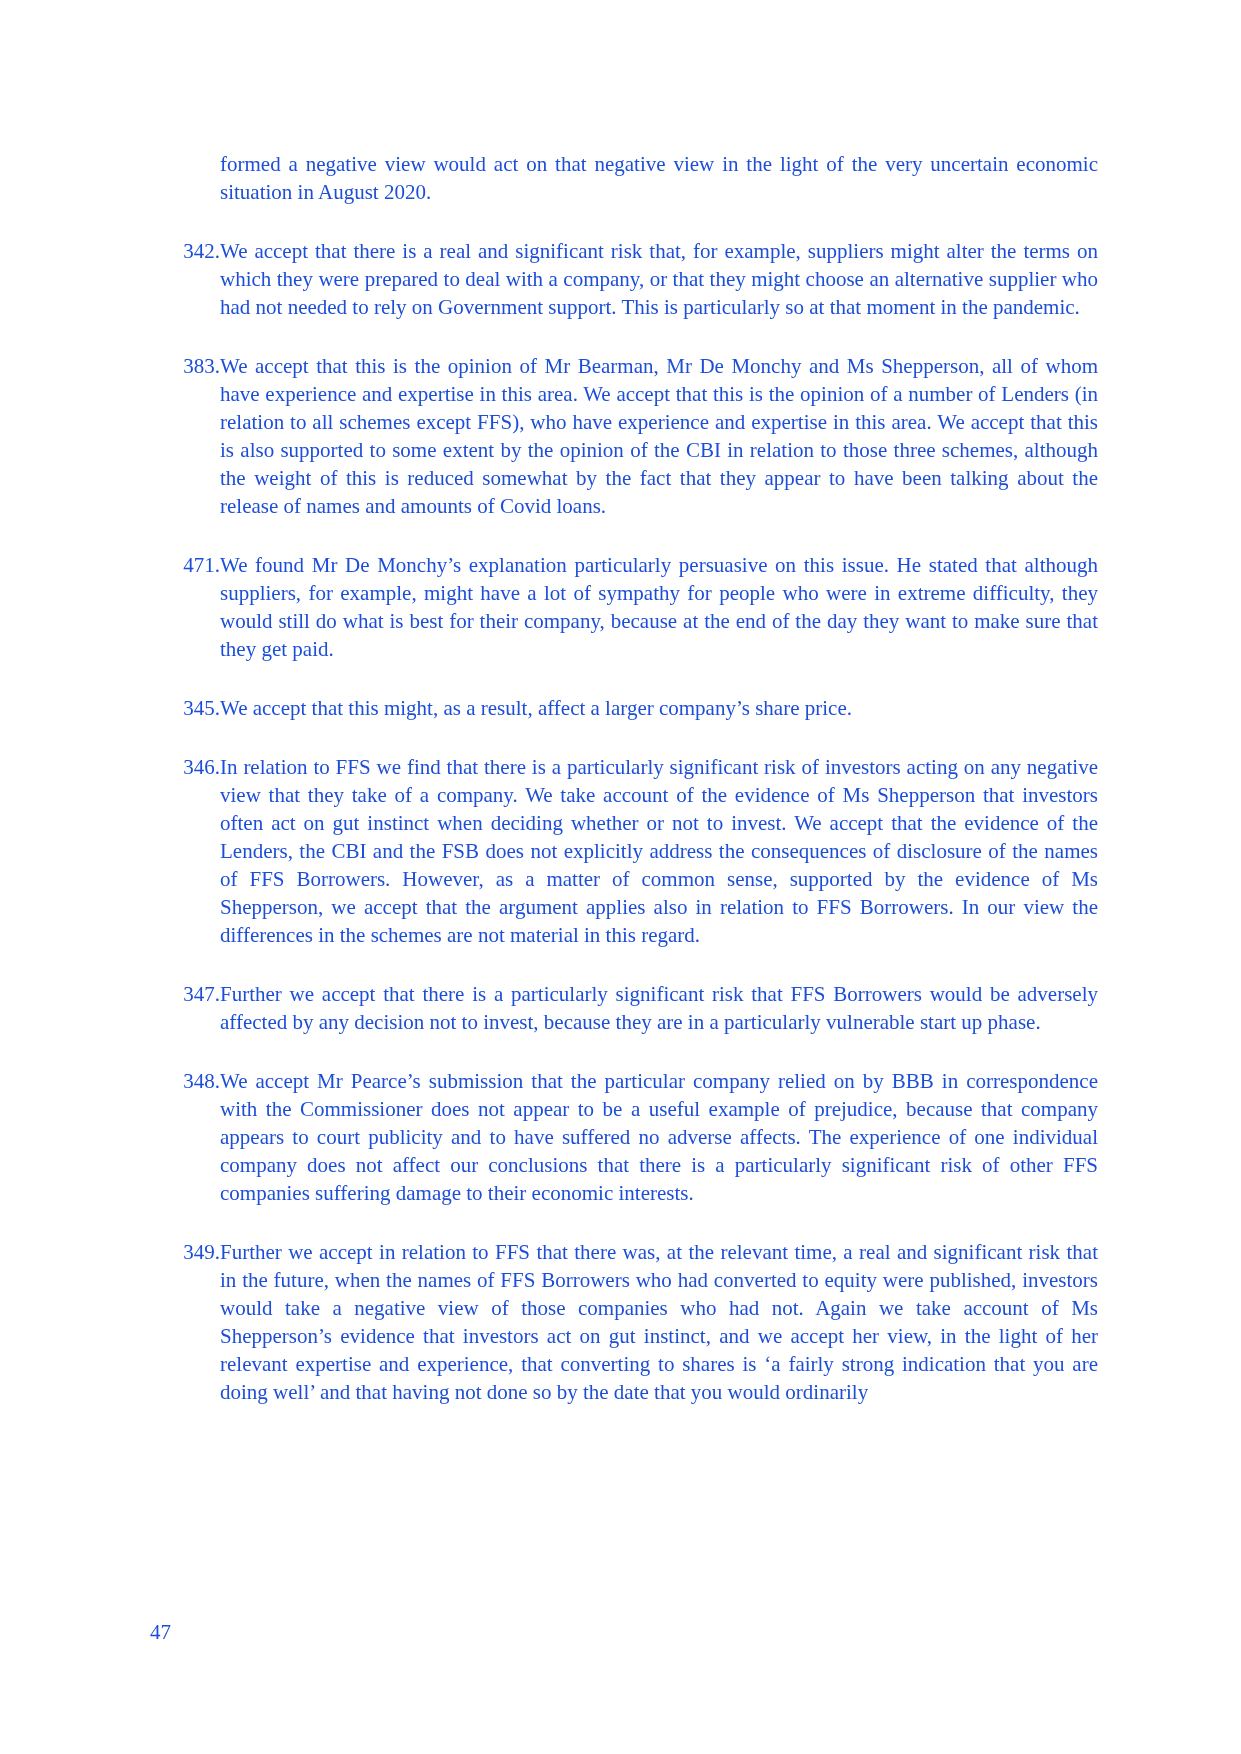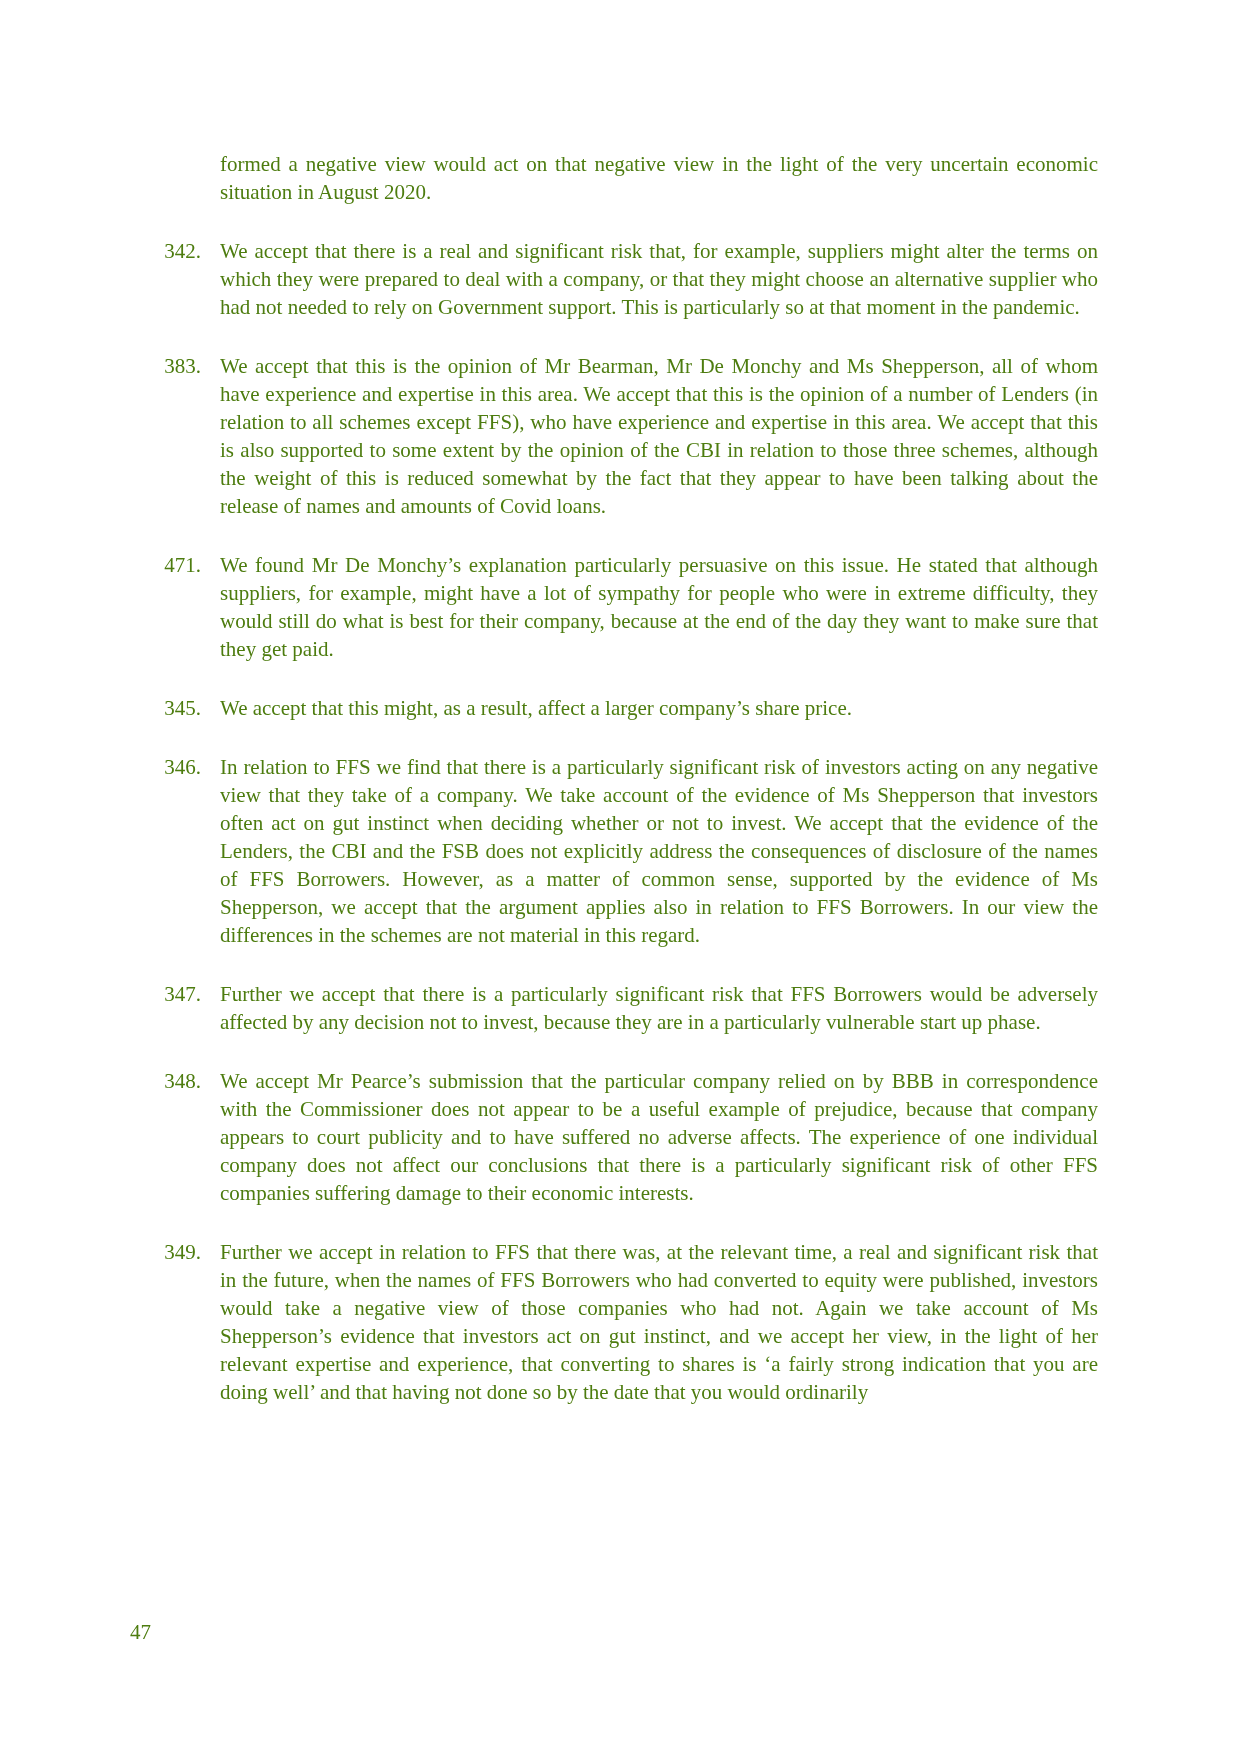--- a/index.html
+++ b/index.html
@@ -5,53 +5,53 @@
   html, body {
     margin: 0;
     padding: 0;
     background: #ffffff;
   }
   .page {
     position: relative;
     width: 1241px;
     height: 1754px;
     background: #ffffff;
-    color: #4d7c0f;
+    color: #1d4ed8;
     font-family: "Liberation Serif", "DejaVu Serif", serif;
     overflow: hidden;
   }
   .content {
     position: absolute;
     top: 150px;
     left: 145px;
     width: 953px;
   }
   .para {
     display: flex;
     align-items: flex-start;
     margin: 0 0 31px 0;
   }
   .para-num {
     flex: 0 0 75px;
     width: 75px;
     font-size: 21px;
     line-height: 28px;
-    text-align: center;
+    text-align: right;
   }
   .para-text {
     margin: 0;
     width: 878px;
     font-size: 21px;
     line-height: 28px;
     text-align: justify;
     text-justify: inter-word;
   }
   .page-number {
     position: absolute;
-    left: 130px;
+    left: 150px;
     top: 1618px;
     font-size: 21px;
     line-height: 28px;
   }
 </style>
 </head>
 <body>
 
 <div class="page">
   <div class="content">

